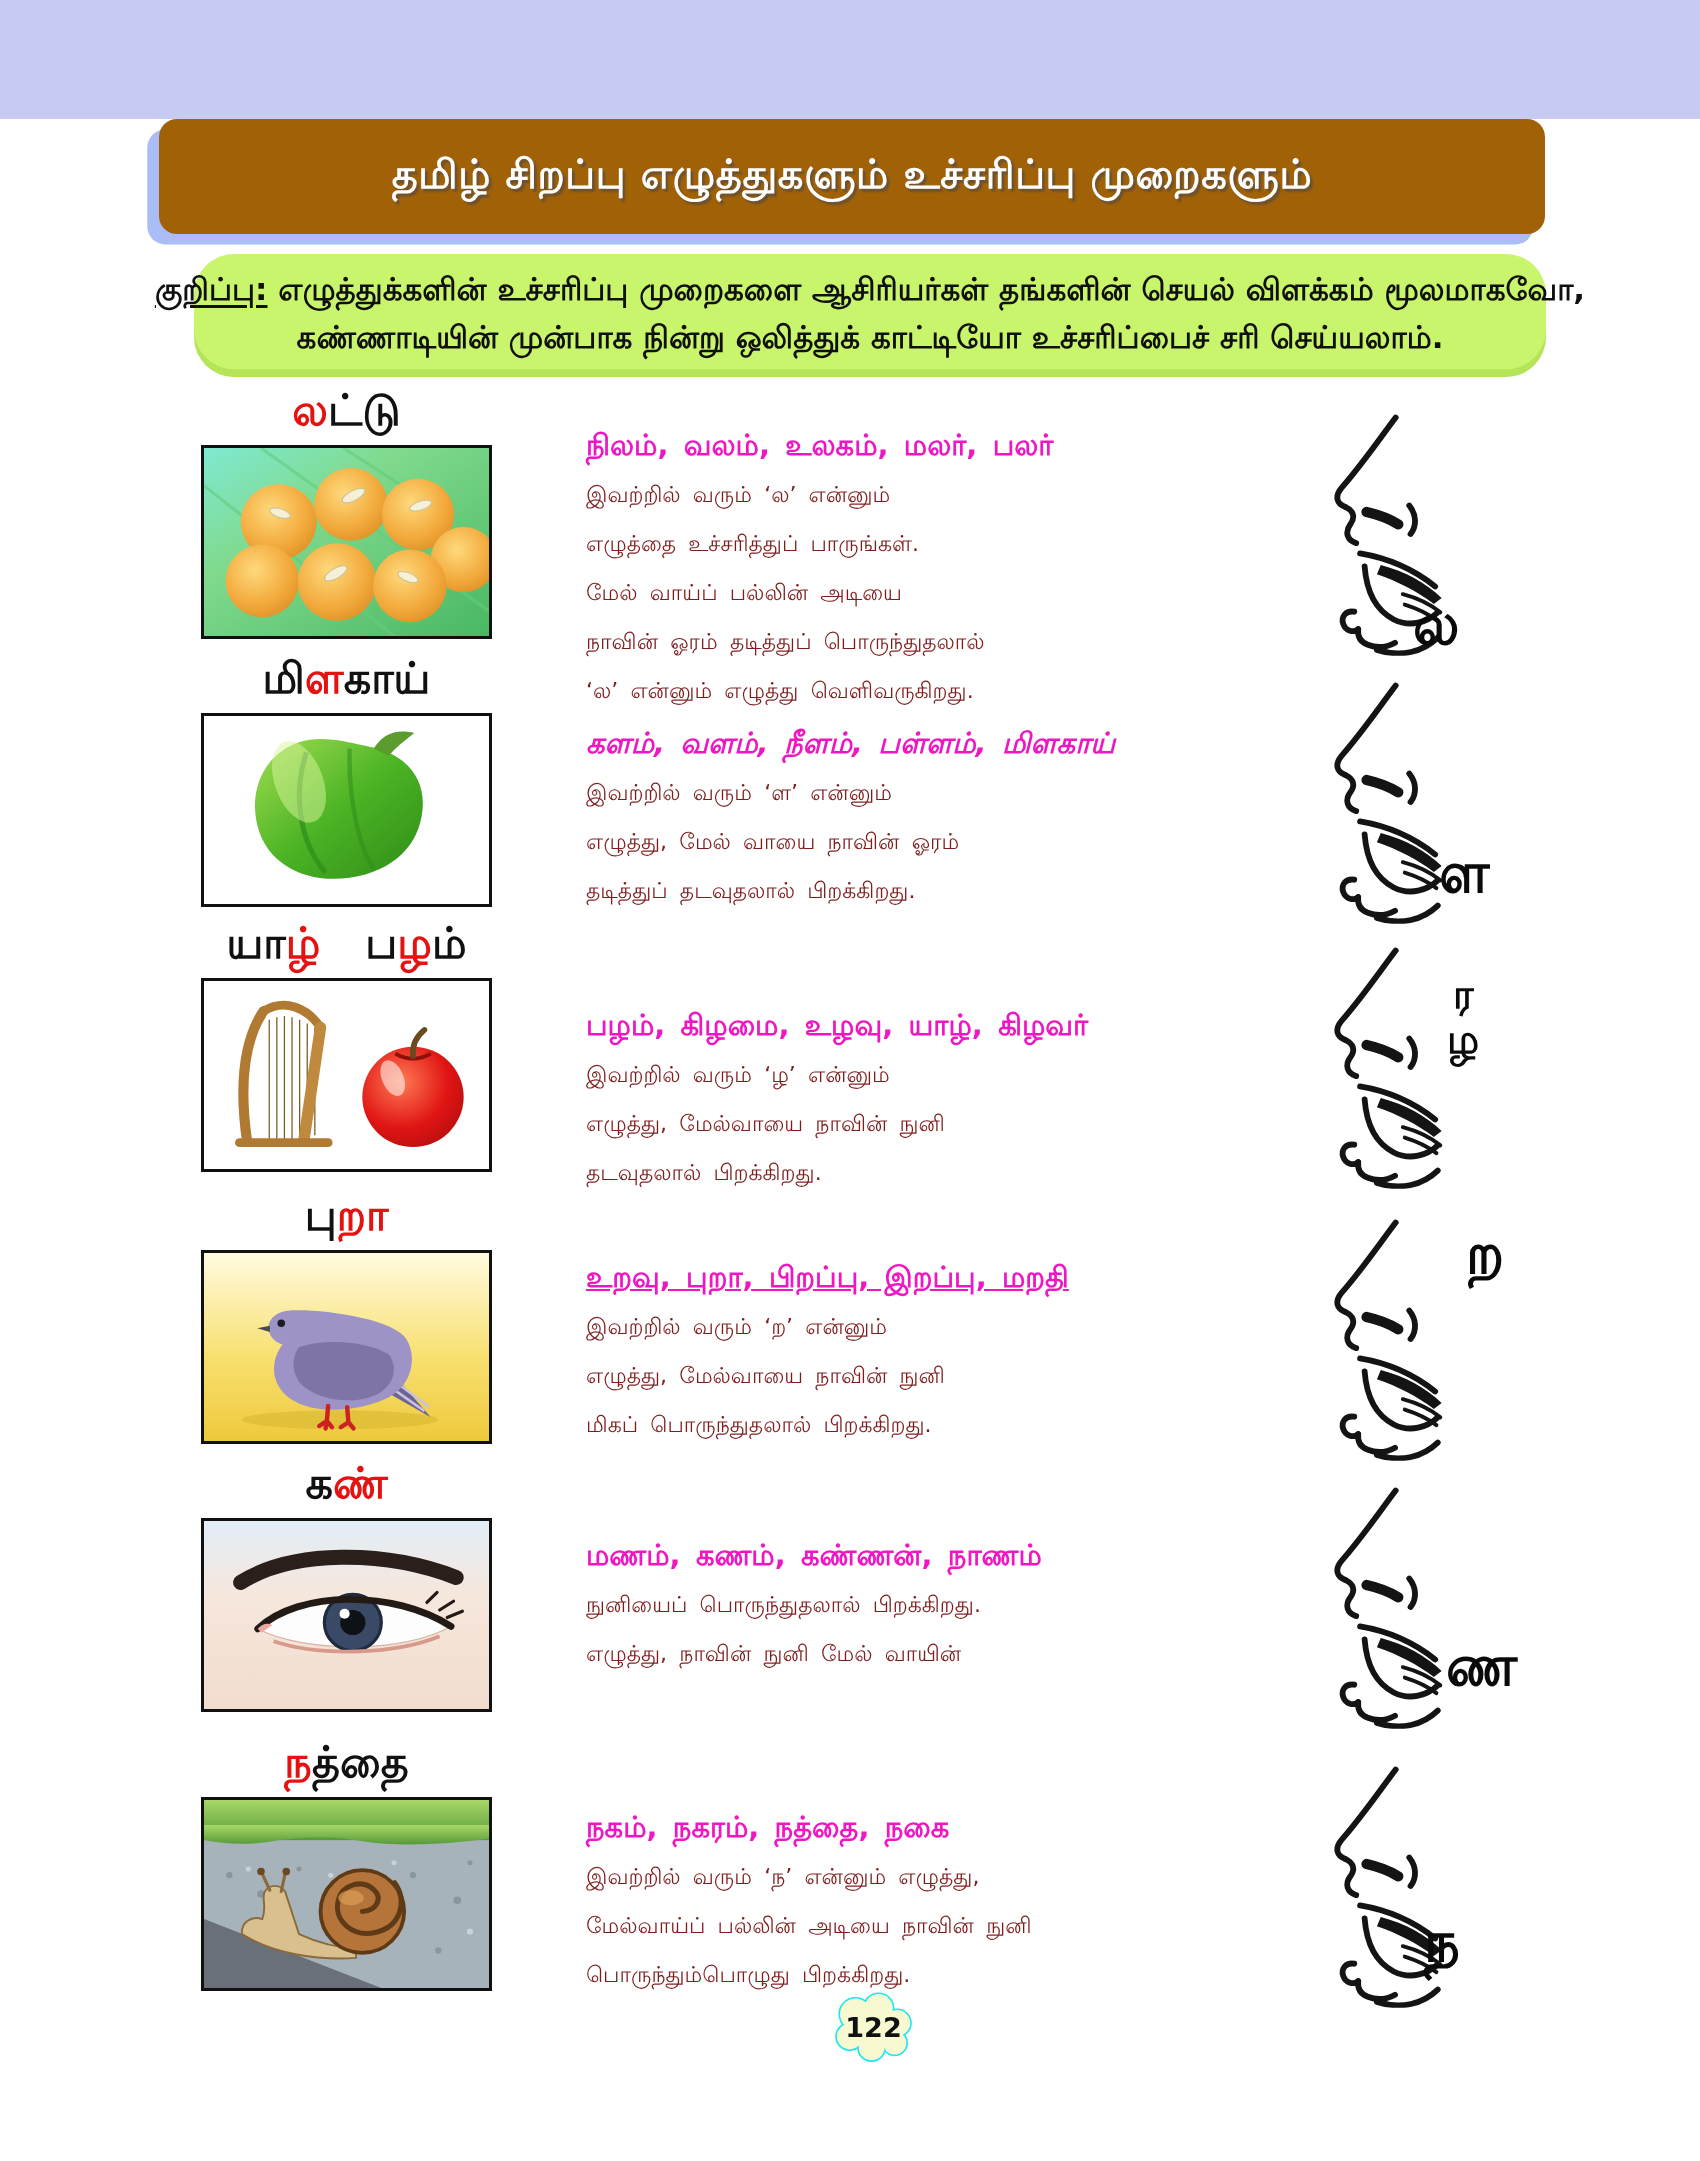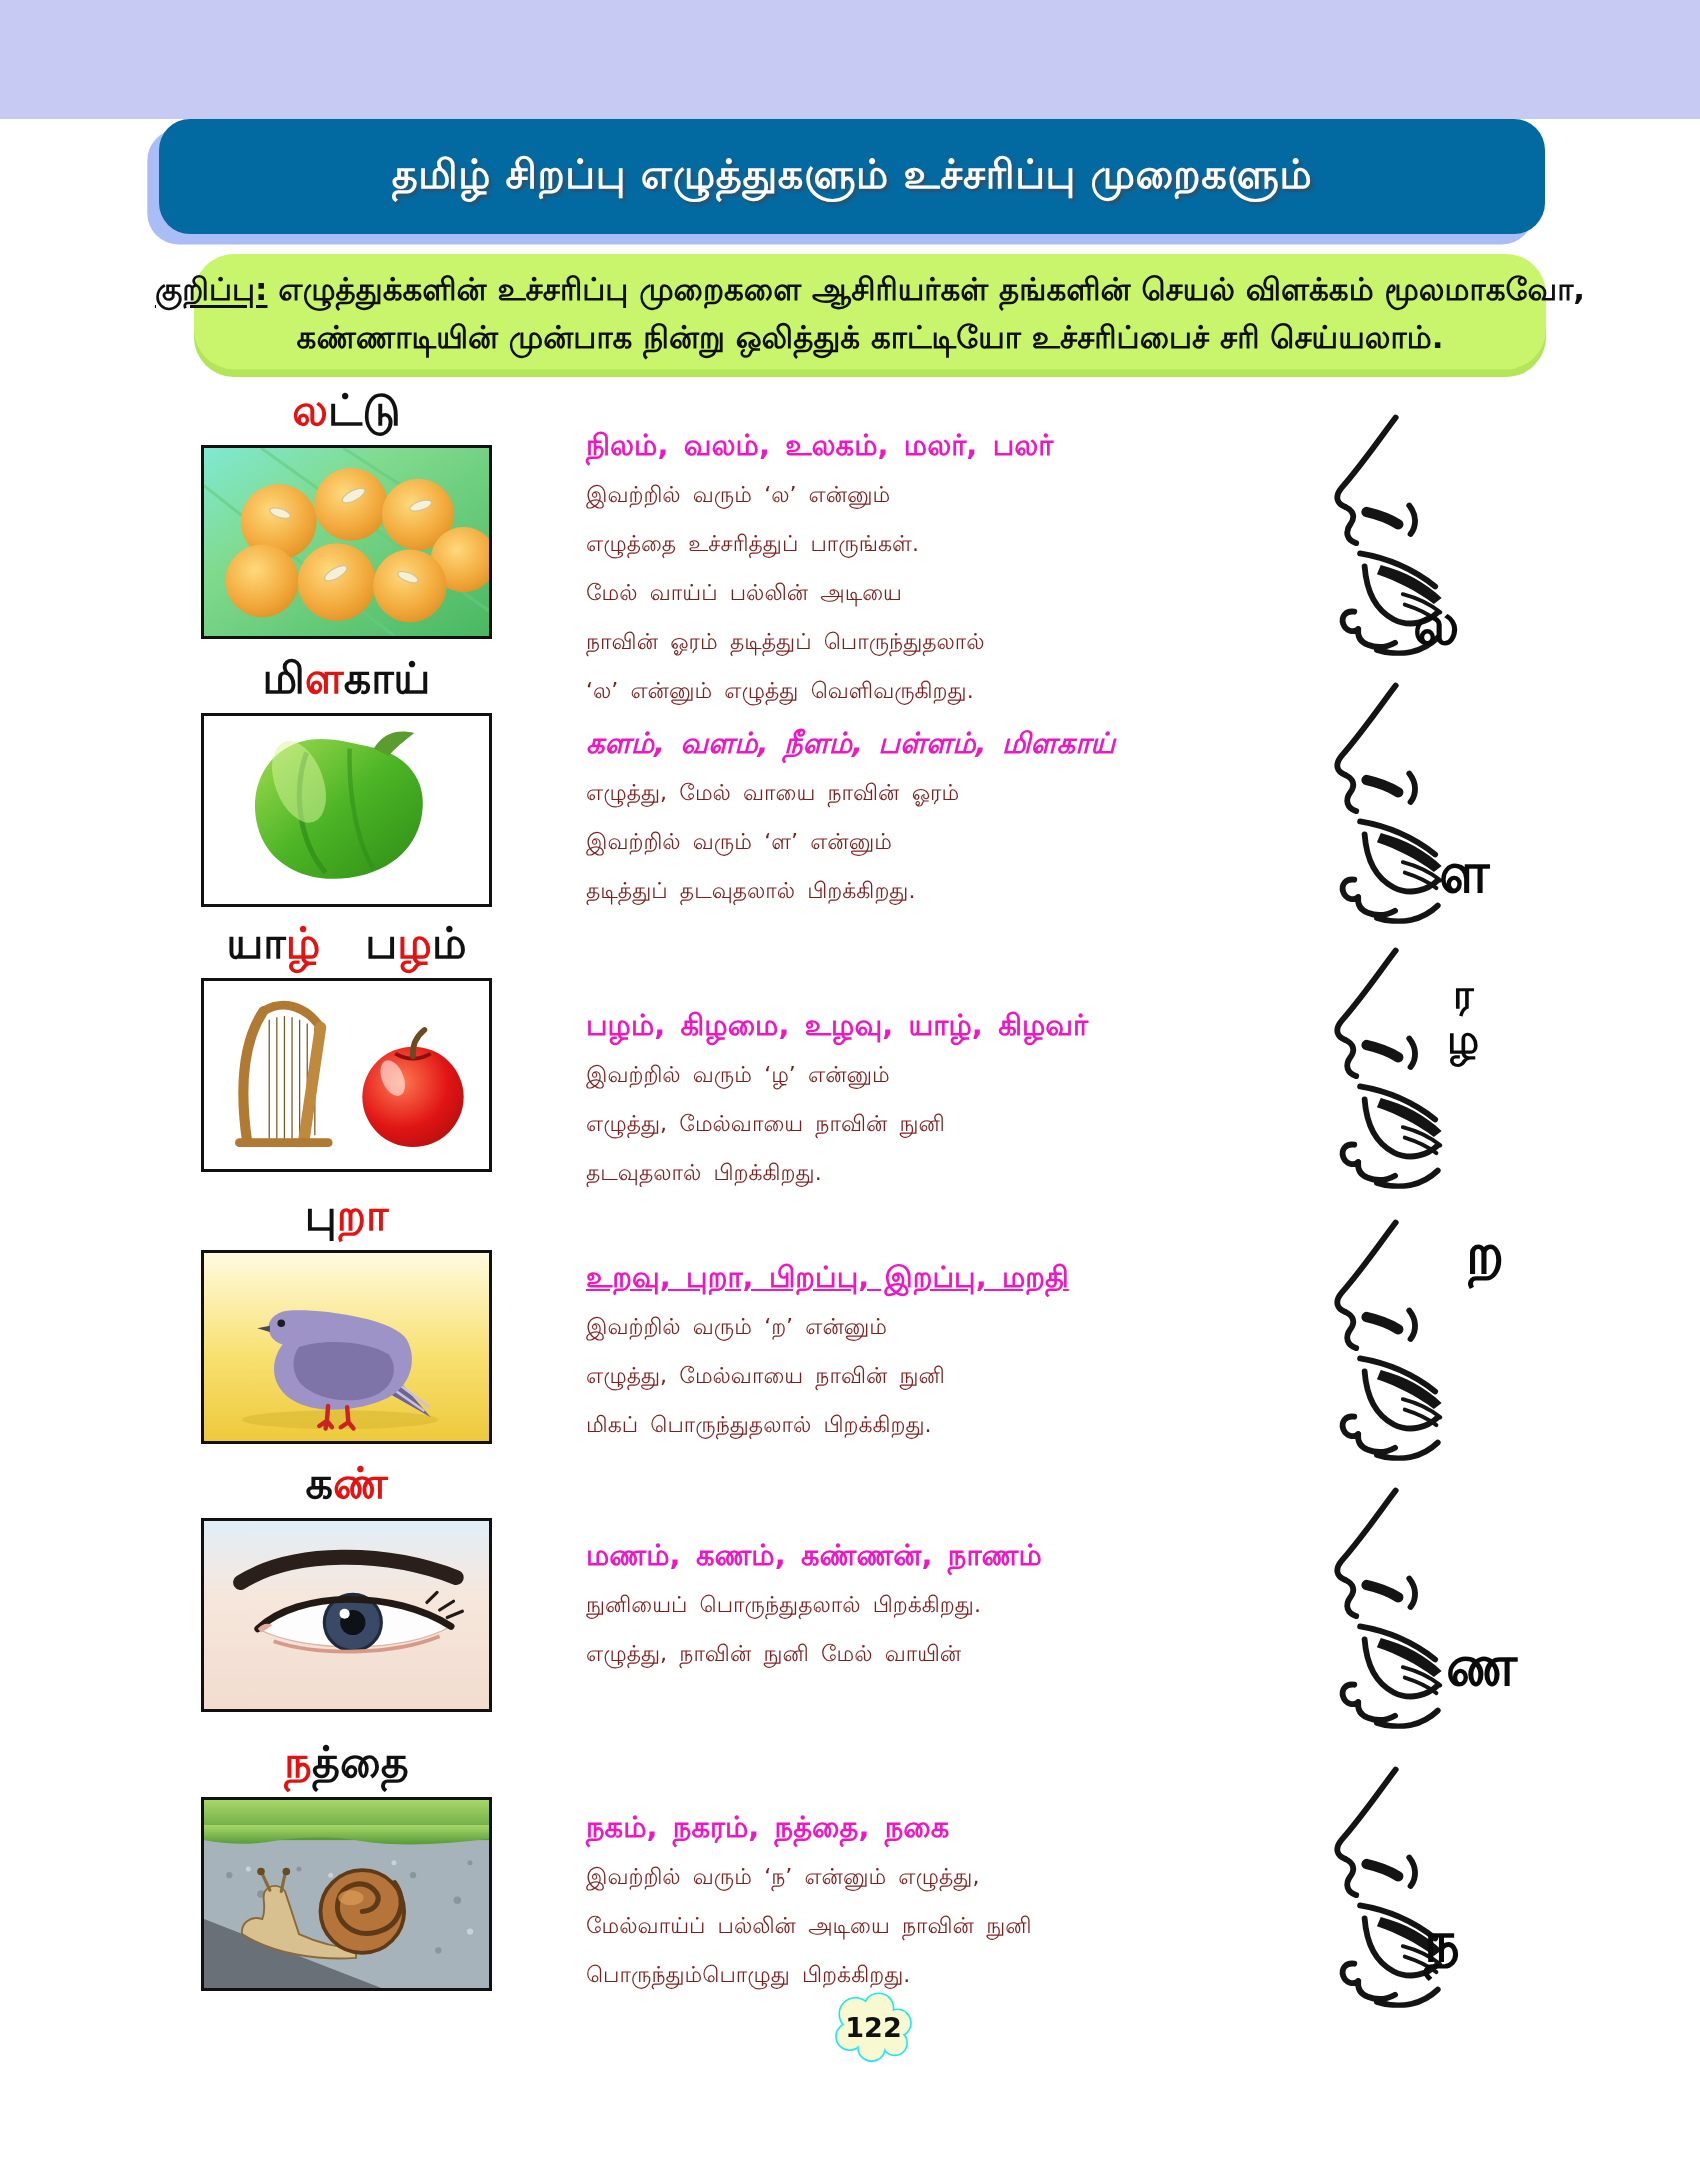--- a/index.html
+++ b/index.html
@@ -4,21 +4,21 @@
 <style>
   html,body{margin:0;padding:0;background:#ffffff;}
   .page{position:relative;width:1700px;height:2161px;background:#ffffff;overflow:hidden;
         font-family:"DejaVu Sans",sans-serif;color:#111;}
 
   
   .top-band{position:absolute;left:0;top:0;width:1700px;height:119px;background:#c7cbf3;}
 
   
   .title-banner{position:absolute;left:159px;top:119px;width:1386px;height:115px;
-        background:#0369a1;border-radius:31px;box-shadow:-11.7px 10.4px 0 #aabdf6;
+        background:#a16207;border-radius:18px;box-shadow:-11.7px 10.4px 0 #aabdf6;
         display:flex;align-items:center;justify-content:center;}
   .title-banner .t{font-size:40px;font-weight:bold;color:#ffffff;white-space:nowrap;
         text-shadow:2.6px 3.2px 1.9px rgba(70,70,80,.6);letter-spacing:0.6px;}
 
   
   .note-box{position:absolute;left:194px;top:254px;width:1352px;height:123px;
         background:#c9f56d;border-radius:40px;display:flex;flex-direction:column;
         justify-content:center;align-items:center;gap:6.5px;
         box-shadow:inset 0 -7.8px 0 rgba(140,200,50,.35);}
   .note-line{font-size:31px;font-weight:bold;color:#101010;white-space:nowrap;}
@@ -168,22 +168,22 @@
         <rect width="450" height="300" fill="#ffffff"></rect>
         <path d="M150,42 C92,62 70,122 85,177 C100,236 160,268 230,258 C300,248 340,205 345,150 C350,100 320,62 265,50 C225,41 185,30 150,42 Z" fill="url(#pepg)"></path>
         <path d="M162,58 C140,122 150,200 192,250" stroke="#2f8c1a" stroke-width="8" fill="none" opacity="0.7"></path>
         <path d="M230,52 C228,120 240,200 268,244" stroke="#2f8c1a" stroke-width="7" fill="none" opacity="0.55"></path>
         <ellipse cx="150" cy="105" rx="38" ry="68" fill="#d9f69e" opacity="0.5" transform="rotate(-20 150 105)"></ellipse>
         <path d="M268,52 C282,28 304,20 332,27 C316,40 300,52 292,64 Z" fill="#5a9c2e"></path>
       </svg>
     </div>
     <div class="col-text">
       <div class="examples">களம், வளம், நீளம், பள்ளம், மிளகாய்</div>
+      <div class="bline">இவற்றில் வரும் ‘ள’ என்னும்</div>
       <div class="bline">எழுத்து, மேல் வாயை நாவின் ஓரம்</div>
-      <div class="bline">இவற்றில் வரும் ‘ள’ என்னும்</div>
       <div class="bline">தடித்துப் தடவுதலால் பிறக்கிறது.</div>
     </div>
     <div class="col-diagram">
       <svg class="mouth-svg" viewBox="0 0 360 390" width="233" height="253">
           <use href="#mouthsym"></use>
         </svg>
       <span class="letter">ள</span>
     </div>
   </section>
 

